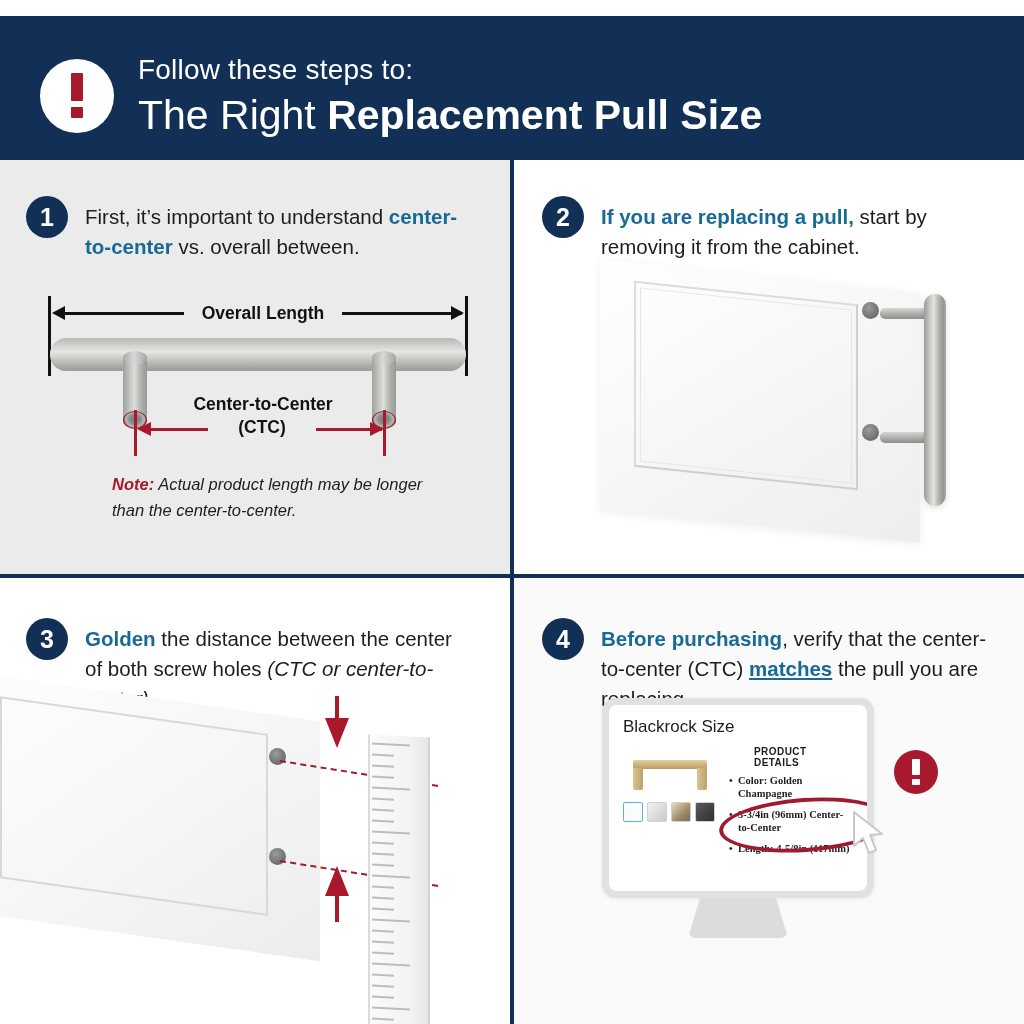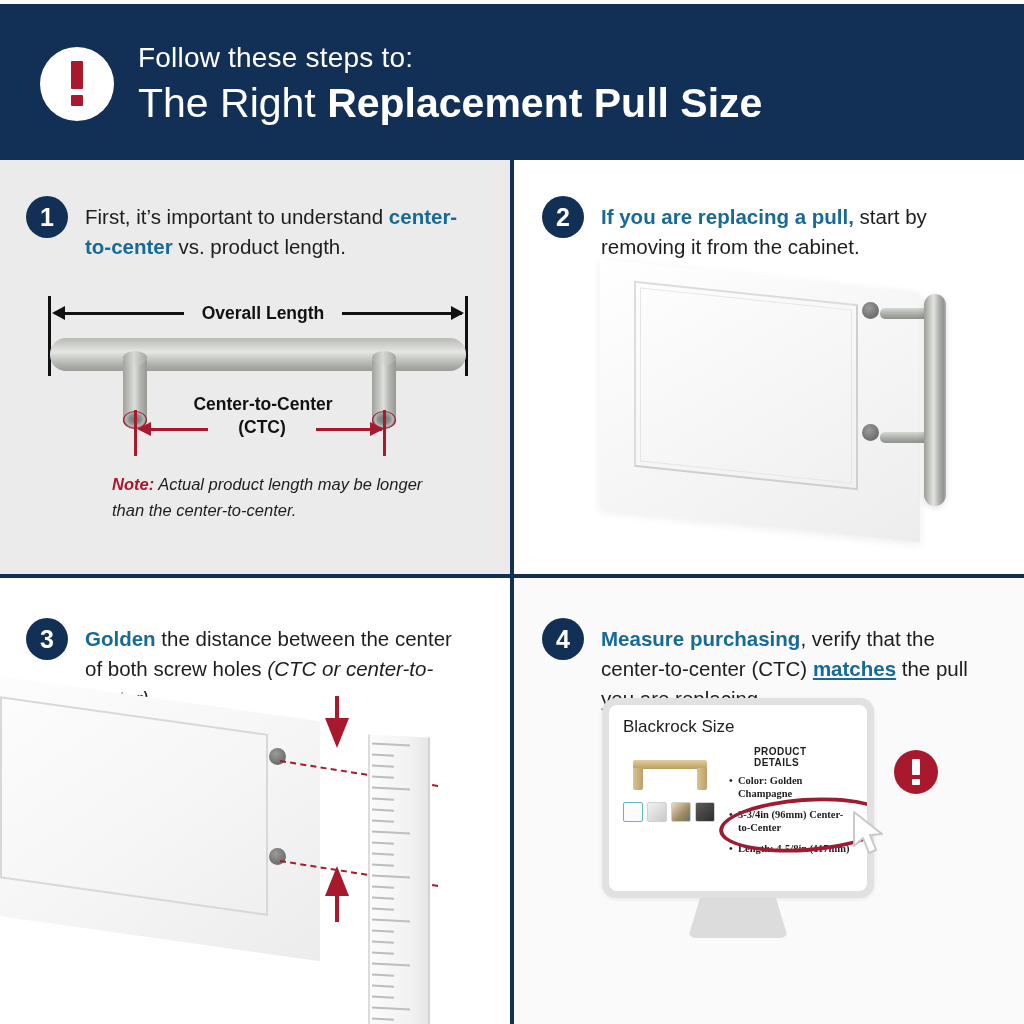--- a/index.html
+++ b/index.html
@@ -11,21 +11,21 @@
     overflow: hidden;
   }
   #page {
     position: relative;
     width: 1024px; height: 1024px;
     background: #ffffff;
   }
 
   
   #header {
-    position: absolute; left: 0; top: 4px;
+    position: absolute; left: 0; top: 16px;
     width: 1024px; height: 160px;
     background: #123055;
     display: flex; align-items: center;
   }
   #alert-badge {
     width: 74px; height: 74px; margin-left: 40px; margin-right: 24px;
     border-radius: 50%;
     background: #ffffff;
     display: flex; align-items: center; justify-content: center;
     flex: 0 0 auto;
@@ -341,21 +341,21 @@
       <div id="header-kicker">Follow these steps to:</div>
       <div id="header-title"><span>The Right </span><span class="strong">Replacement Pull Size</span></div>
     </div>
   </div>
 
   <div id="grid">
 
     <div class="panel" id="panel-1">
       <div class="step-head" id="step-1">
         <div class="step-circle">1</div>
-        <div class="step-body"><span>First, it’s important to understand </span><span class="accent">center-to-center</span><span> vs. product length.</span></div>
+        <div class="step-body"><span>First, it’s important to understand </span><span class="accent">center-to-center</span><span> vs. overall between.</span></div>
       </div>
 
       <div id="pull-diagram">
         <div id="ol-tick-l"></div>
         <div id="ol-tick-r"></div>
         <div id="ol-line-l"></div>
         <div id="ol-line-r"></div>
         <div id="ol-arrow-l"></div>
         <div id="ol-arrow-r"></div>
         <div id="ol-text">Overall Length</div>
@@ -450,21 +450,21 @@
             <div class="rtick" style="top: 261px; width: 22px;"></div>
             <div class="rtick" style="top: 272px; width: 38px;"></div>
             <div class="rtick" style="top: 283px; width: 22px;"></div>
           </div>
       </div>
     </div>
 
     <div class="panel" id="panel-4">
       <div class="step-head" id="step-4">
         <div class="step-circle">4</div>
-        <div class="step-body"><span class="accent">Measure purchasing</span><span>, verify that the center-to-center (CTC) </span><span class="accent-link">matches</span><span> the pull you are replacing.</span></div>
+        <div class="step-body"><span class="accent">Before purchasing</span><span>, verify that the center-to-center (CTC) </span><span class="accent-link">matches</span><span> the pull you are replacing.</span></div>
       </div>
 
       <div id="monitor">
         <div id="mon-bezel">
           <div id="mon-screen">
             <div id="prod-title">Blackrock Size</div>
             <div id="prod-body">
               <div id="prod-left">
                 <div id="prod-img">
                   <div class="handle-bar"></div>

